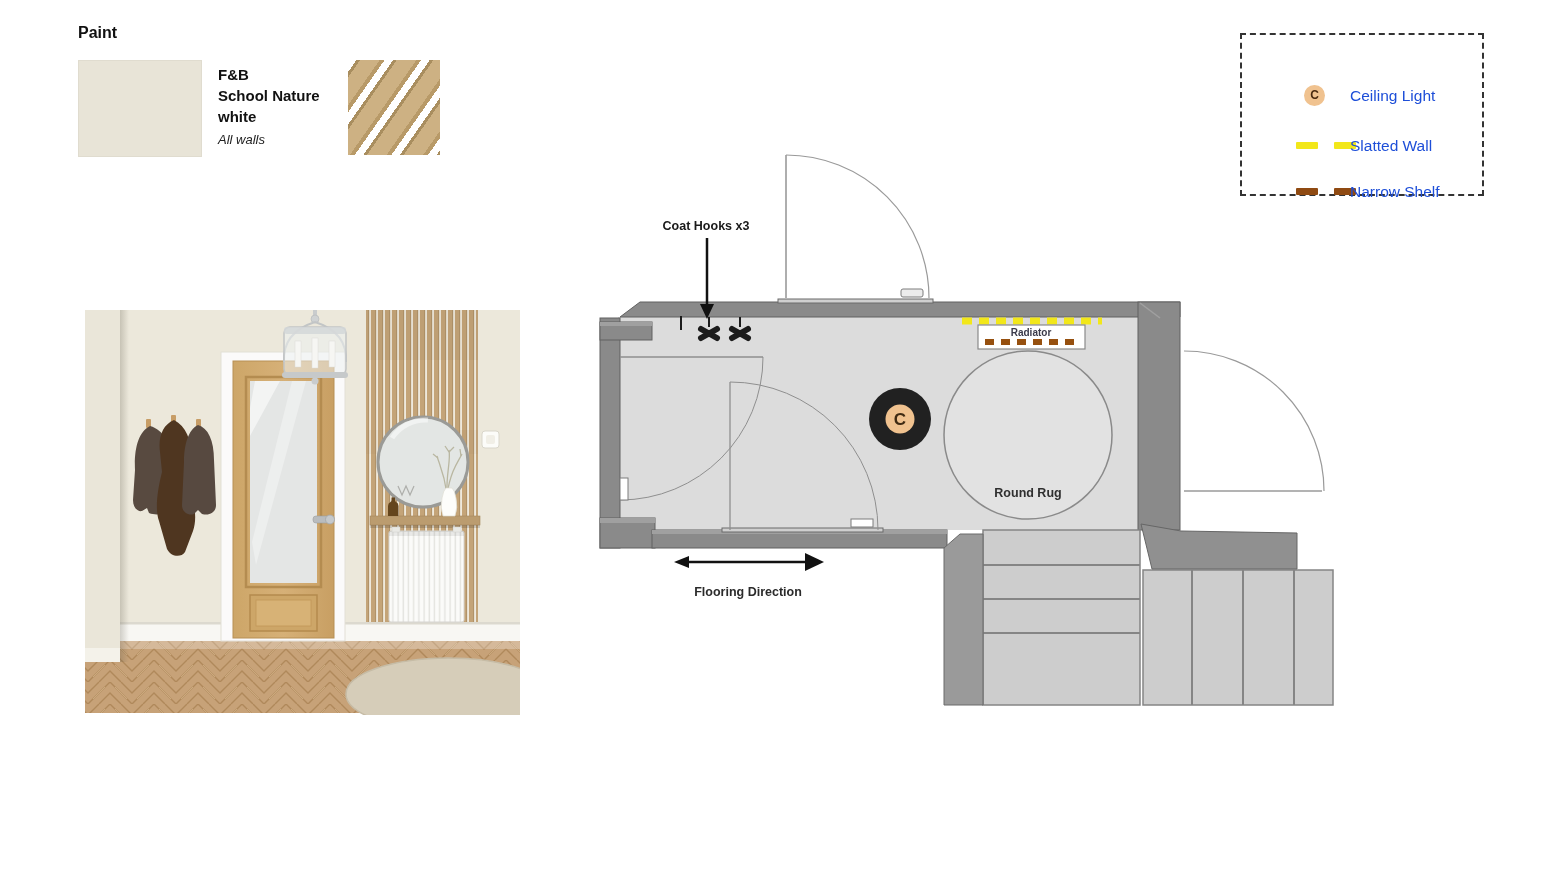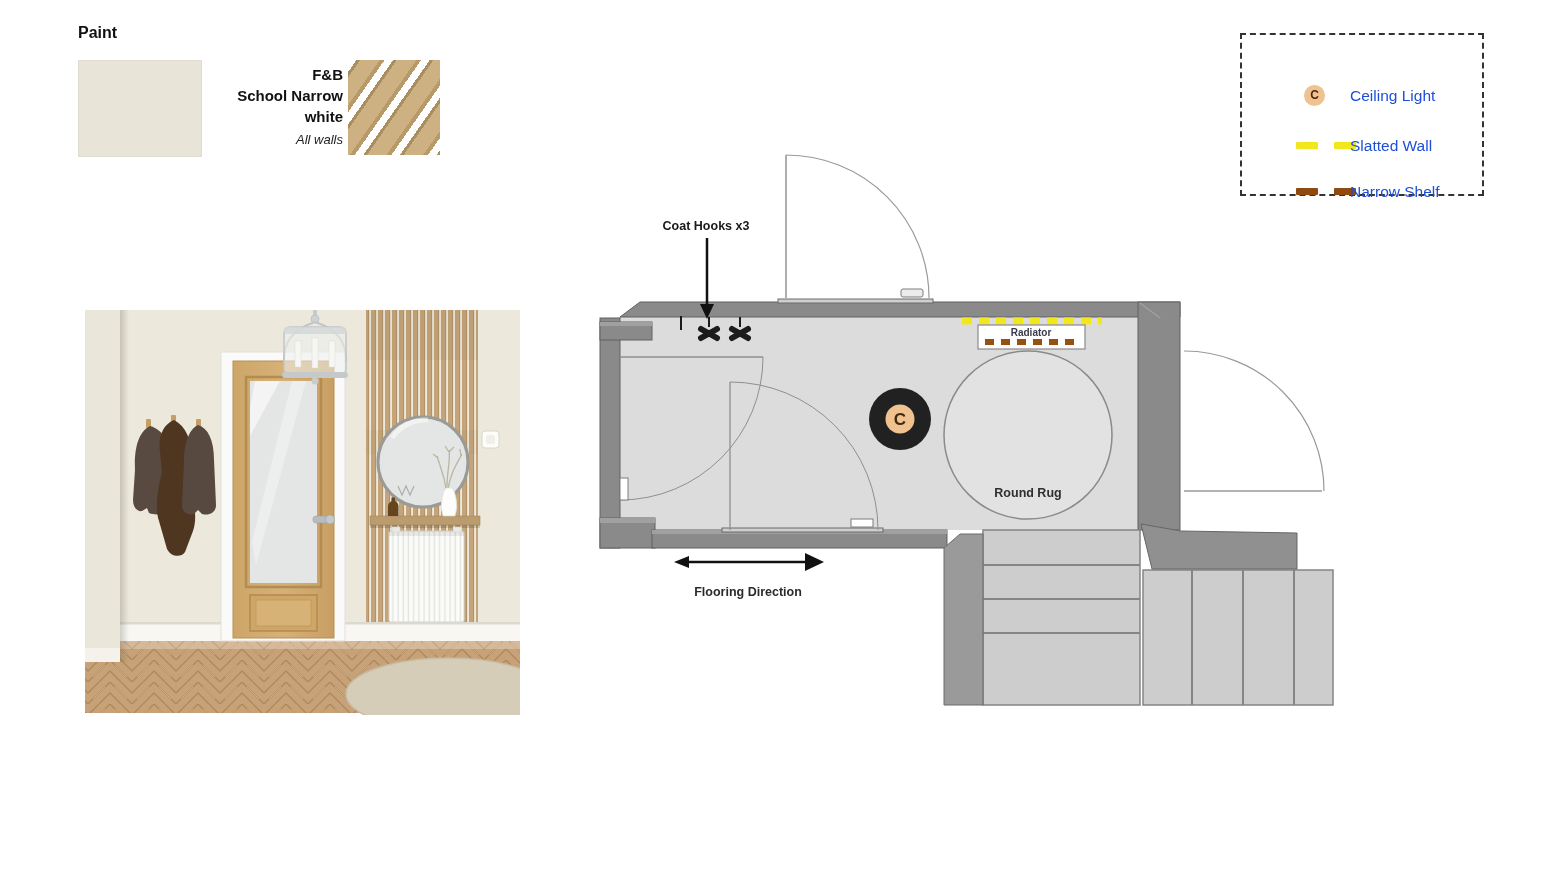--- a/index.html
+++ b/index.html
@@ -9,21 +9,21 @@
   
   .paint-title{position:absolute;left:78px;top:24px;font-size:16px;font-weight:600;color:#111;}
   .swatch{position:absolute;top:60px;height:95px;}
   .swatch-white{left:78px;width:122px;background:#e8e4d7;border:1px solid #e0dccf;}
   .swatch-oak{left:348px;width:92px;background:
       repeating-linear-gradient(125deg,
         #ffffff 0px,#ffffff 7px,
         #a98e5f 7px,#a98e5f 10px,
         #cdb183 10px,#cdb183 26px,
         #b89a68 26px,#b89a68 30px);}
-  .swatch-label{position:absolute;font-size:15px;line-height:21px;font-weight:700;color:#111;text-align:right;}
+  .swatch-label{position:absolute;font-size:15px;line-height:21px;font-weight:700;color:#111;}
   .swatch-label .note{font-weight:400;font-style:italic;font-size:13px;margin-top:2px;color:#222;}
   .label-1{left:218px;top:64px;width:125px;}
   .label-2{left:455px;top:64px;width:160px;}
 
   
   .legend{position:absolute;left:1240px;top:33px;width:244px;height:163px;border:2px dashed #333;background:#fff;box-sizing:border-box;}
   .legend-row{position:absolute;left:0;width:100%;height:26px;}
   .legend-row .sym{position:absolute;left:26px;width:92px;height:26px;}
   .legend-row .lbl{position:absolute;left:108px;top:4px;font-size:15.5px;color:#1d4ed8;}
   .lg-circle{position:absolute;left:36px;top:2px;width:21px;height:21px;border-radius:50%;
@@ -37,21 +37,21 @@
 </style>
 </head>
 <body>
 
 <div class="canvas">
 
   <div class="paint-title">Paint</div>
   <div class="swatch swatch-white"></div>
   <div class="swatch-label label-1">
     <div>F&amp;B</div>
-    <div>School Narrow</div>
+    <div>School Nature</div>
     <div>white</div>
     <div class="note">All walls</div>
   </div>
   <div class="swatch swatch-oak"></div>
 
   <div class="legend">
     <div class="legend-row row-1">
       <div class="sym">
         <div class="lg-circle">C</div>
       </div>

